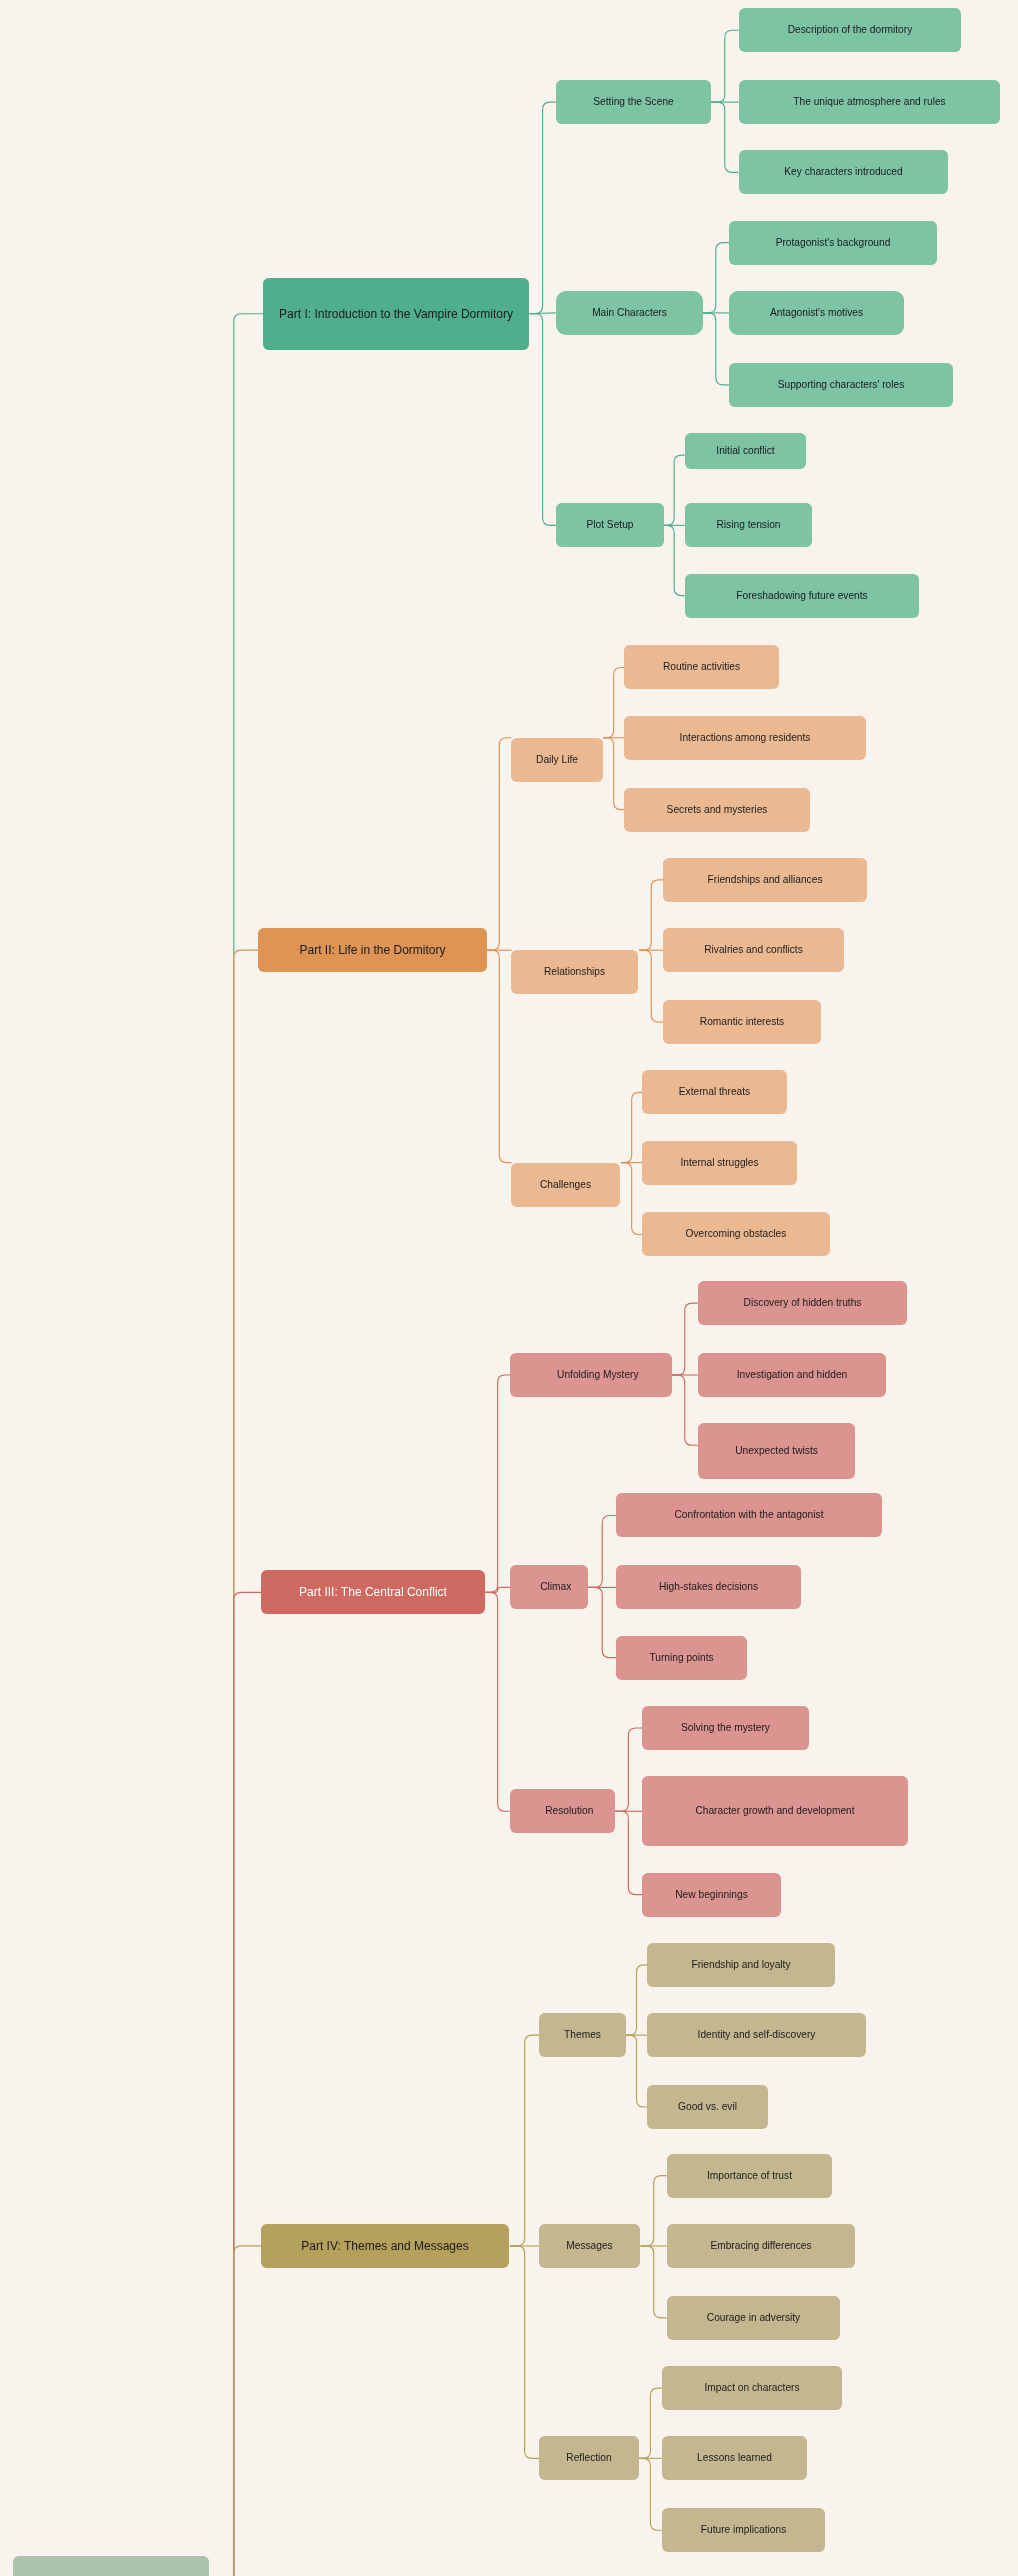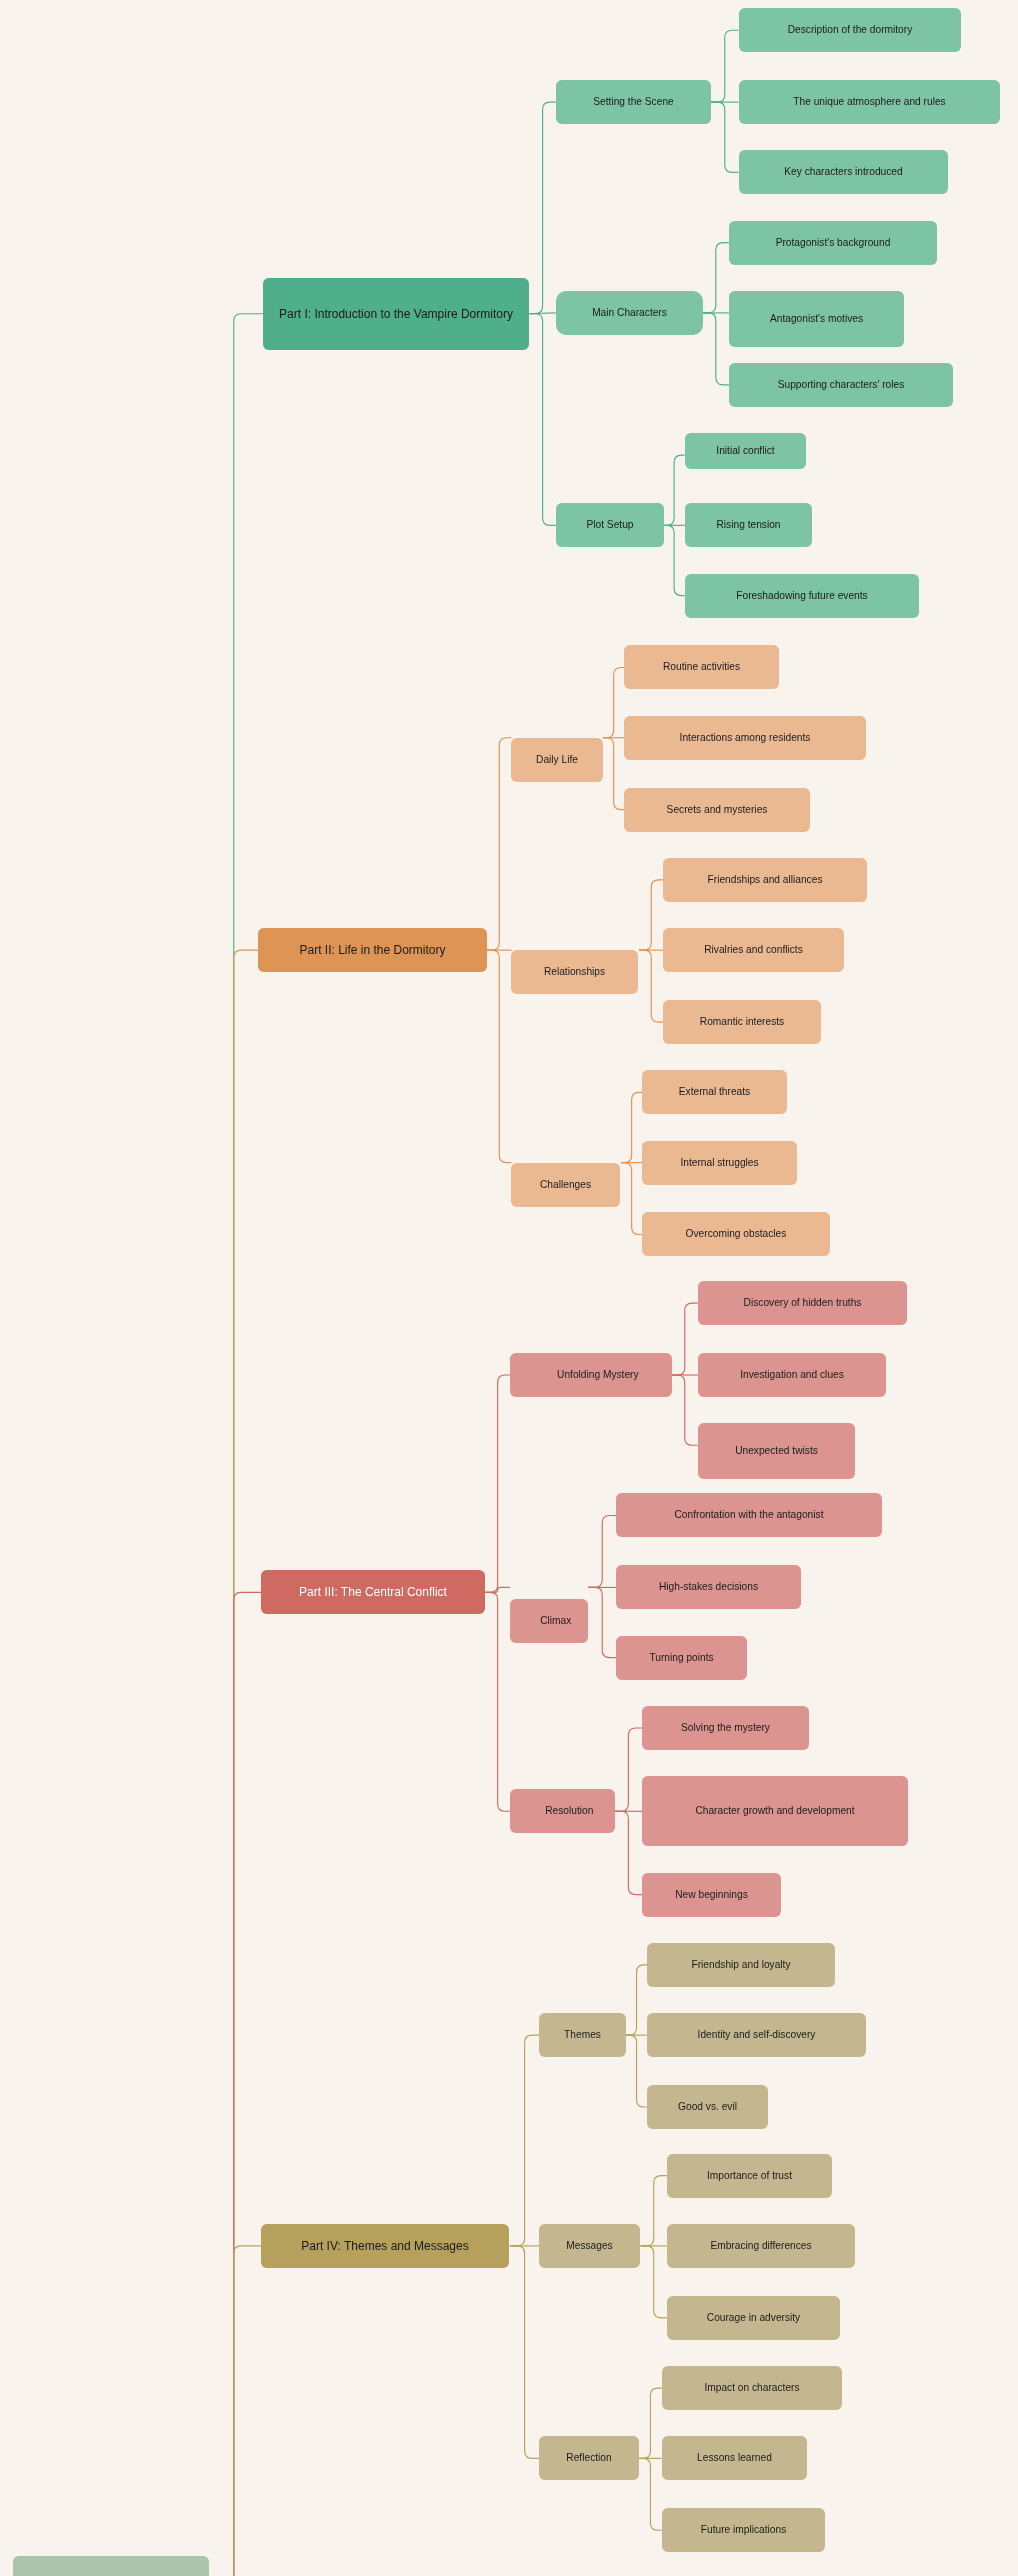--- a/index.html
+++ b/index.html
@@ -111,21 +111,21 @@
     </svg>
   <div id="nodes">
       <div class="node root" style="left: 13px; top: 2556px; width: 196px; height: 52px;">Vampire Dormitory 10</div>
       <div class="node lvl1 g" style="left: 263px; top: 278px; width: 266px; height: 72px;">Part I: Introduction to the Vampire Dormitory</div>
       <div class="node lvl2 g" style="left: 556px; top: 80px; width: 155px; height: 44px;">Setting the Scene</div>
       <div class="node lvl3 g" style="left: 739px; top: 8.2px; width: 222px; height: 44px;">Description of the dormitory</div>
       <div class="node lvl3 g" style="left: 739px; top: 80px; width: 261px; height: 44px;">The unique atmosphere and rules</div>
       <div class="node lvl3 g" style="left: 739px; top: 150px; width: 209px; height: 44px;">Key characters introduced</div>
       <div class="node lvl2 g" style="left: 556px; top: 291px; width: 147px; height: 44px; border-radius: 10px;">Main Characters</div>
       <div class="node lvl3 g" style="left: 729px; top: 221px; width: 208px; height: 44px;">Protagonist's background</div>
-      <div class="node lvl3 g" style="left: 729px; top: 291px; width: 175px; height: 56px;">Antagonist's motives</div>
+      <div class="node lvl3 g" style="left: 729px; top: 291px; width: 175px; height: 44px; border-radius: 9px;">Antagonist's motives</div>
       <div class="node lvl3 g" style="left: 729px; top: 363px; width: 224px; height: 44px;">Supporting characters' roles</div>
       <div class="node lvl2 g" style="left: 556px; top: 503px; width: 108px; height: 44px;">Plot Setup</div>
       <div class="node lvl3 g" style="left: 685px; top: 433px; width: 121px; height: 36px;">Initial conflict</div>
       <div class="node lvl3 g" style="left: 685px; top: 503px; width: 127px; height: 44px;">Rising tension</div>
       <div class="node lvl3 g" style="left: 685px; top: 574px; width: 234px; height: 44px;">Foreshadowing future events</div>
       <div class="node lvl1 o" style="left: 258px; top: 928px; width: 229px; height: 44px;">Part II: Life in the Dormitory</div>
       <div class="node lvl2 o" style="left: 511px; top: 716px; width: 92px; height: 44px;">Daily Life</div>
       <div class="node lvl3 o" style="left: 624px; top: 645px; width: 155px; height: 44px;">Routine activities</div>
       <div class="node lvl3 o" style="left: 624px; top: 716px; width: 242px; height: 44px;">Interactions among residents</div>
       <div class="node lvl3 o" style="left: 624px; top: 788px; width: 186px; height: 44px;">Secrets and mysteries</div>
@@ -133,23 +133,23 @@
       <div class="node lvl3 o" style="left: 663px; top: 858px; width: 204px; height: 44px;">Friendships and alliances</div>
       <div class="node lvl3 o" style="left: 663px; top: 928px; width: 181px; height: 44px;">Rivalries and conflicts</div>
       <div class="node lvl3 o" style="left: 663px; top: 1000px; width: 158px; height: 44px;">Romantic interests</div>
       <div class="node lvl2 o" style="left: 511px; top: 1141px; width: 109px; height: 44px;">Challenges</div>
       <div class="node lvl3 o" style="left: 642px; top: 1070px; width: 145px; height: 44px;">External threats</div>
       <div class="node lvl3 o" style="left: 642px; top: 1141px; width: 155px; height: 44px;">Internal struggles</div>
       <div class="node lvl3 o" style="left: 642px; top: 1212px; width: 188px; height: 44px;">Overcoming obstacles</div>
       <div class="node lvl1 r" style="left: 261px; top: 1570px; width: 224px; height: 44px;">Part III: The Central Conflict</div>
       <div class="node lvl2 r" style="left: 510px; top: 1353px; width: 162px; height: 44px;">Unfolding Mystery</div>
       <div class="node lvl3 r" style="left: 698px; top: 1281px; width: 209px; height: 44px;">Discovery of hidden truths</div>
-      <div class="node lvl3 r" style="left: 698px; top: 1353px; width: 188px; height: 44px;">Investigation and clues</div>
+      <div class="node lvl3 r" style="left: 698px; top: 1353px; width: 188px; height: 44px;">Investigation and hidden</div>
       <div class="node lvl3 r" style="left: 698px; top: 1423px; width: 157px; height: 56px;">Unexpected twists</div>
-      <div class="node lvl2 r" style="left: 510px; top: 1565px; width: 78px; height: 44px; margin-top: 34px;">Climax</div>
+      <div class="node lvl2 r" style="left: 510px; top: 1565px; width: 78px; height: 44px;">Climax</div>
       <div class="node lvl3 r" style="left: 616px; top: 1493px; width: 266px; height: 44px;">Confrontation with the antagonist</div>
       <div class="node lvl3 r" style="left: 616px; top: 1565px; width: 185px; height: 44px;">High-stakes decisions</div>
       <div class="node lvl3 r" style="left: 616px; top: 1636px; width: 131px; height: 44px;">Turning points</div>
       <div class="node lvl2 r" style="left: 510px; top: 1789px; width: 105px; height: 44px;">Resolution</div>
       <div class="node lvl3 r" style="left: 642px; top: 1706px; width: 167px; height: 44px;">Solving the mystery</div>
       <div class="node lvl3 r" style="left: 642px; top: 1776px; width: 266px; height: 70px;">Character growth and development</div>
       <div class="node lvl3 r" style="left: 642px; top: 1873px; width: 139px; height: 44px;">New beginnings</div>
       <div class="node lvl1 k" style="left: 261px; top: 2224px; width: 248px; height: 44px;">Part IV: Themes and Messages</div>
       <div class="node lvl2 k" style="left: 539px; top: 2013px; width: 87px; height: 44px;">Themes</div>
       <div class="node lvl3 k" style="left: 647px; top: 1943px; width: 188px; height: 44px;">Friendship and loyalty</div>

